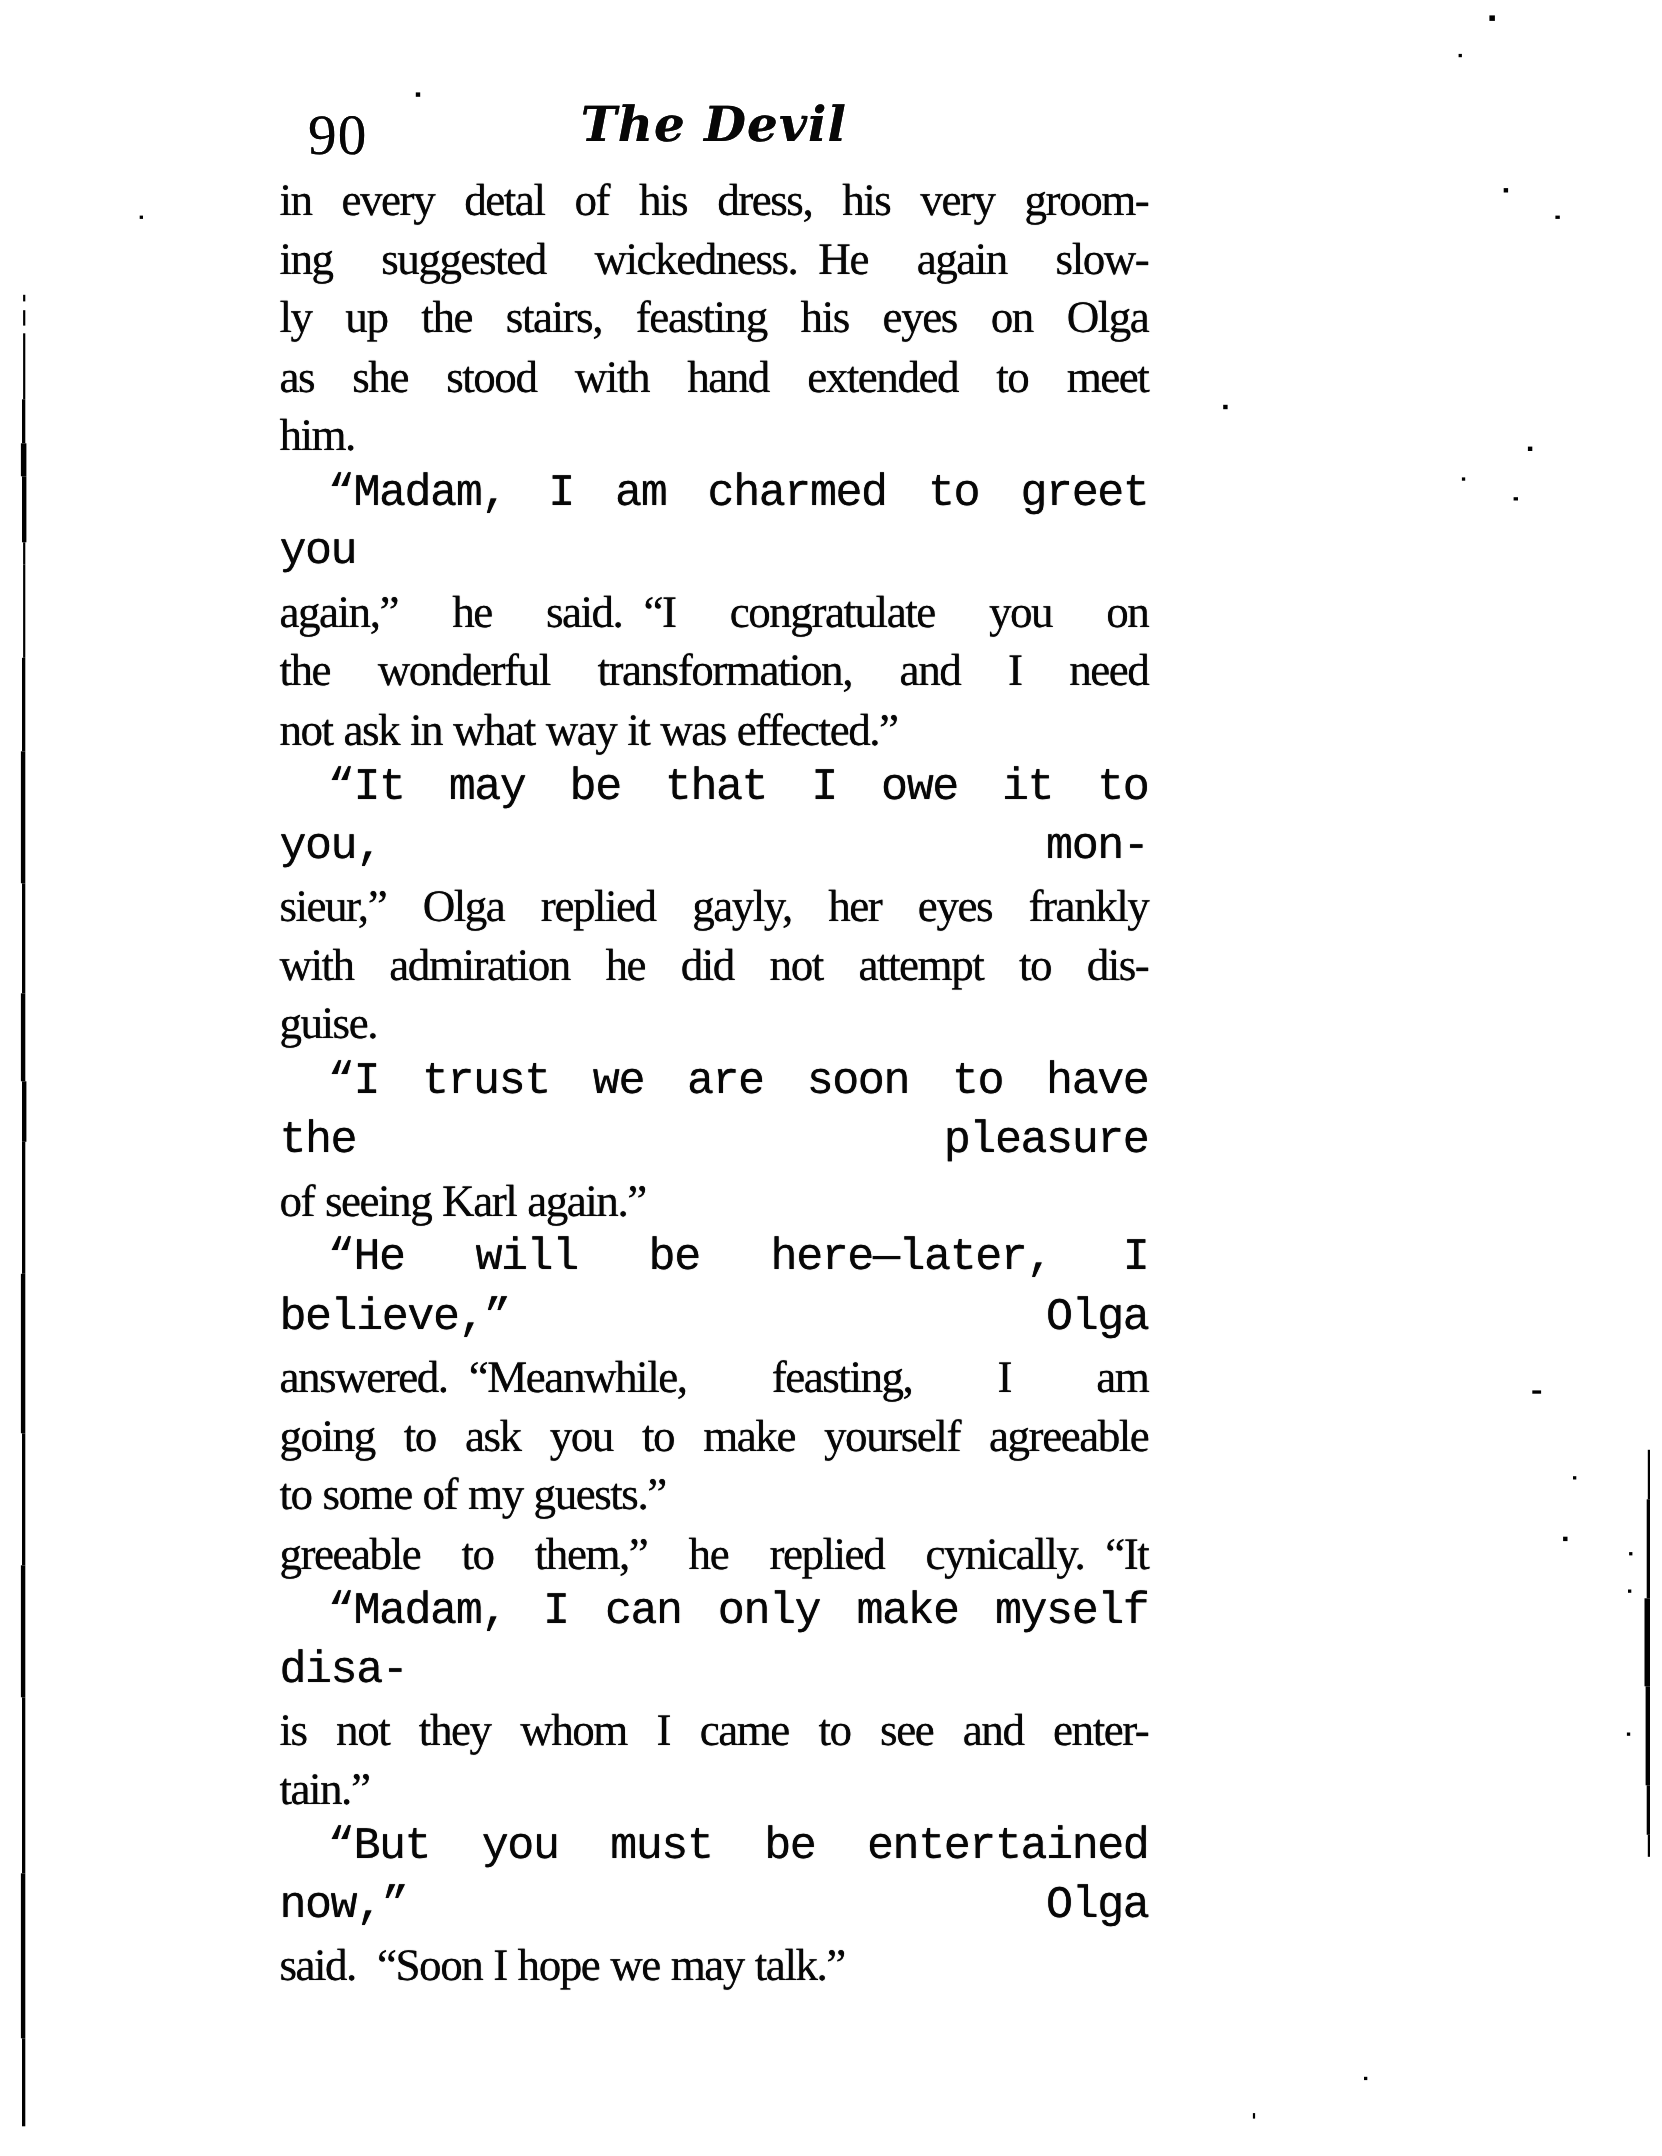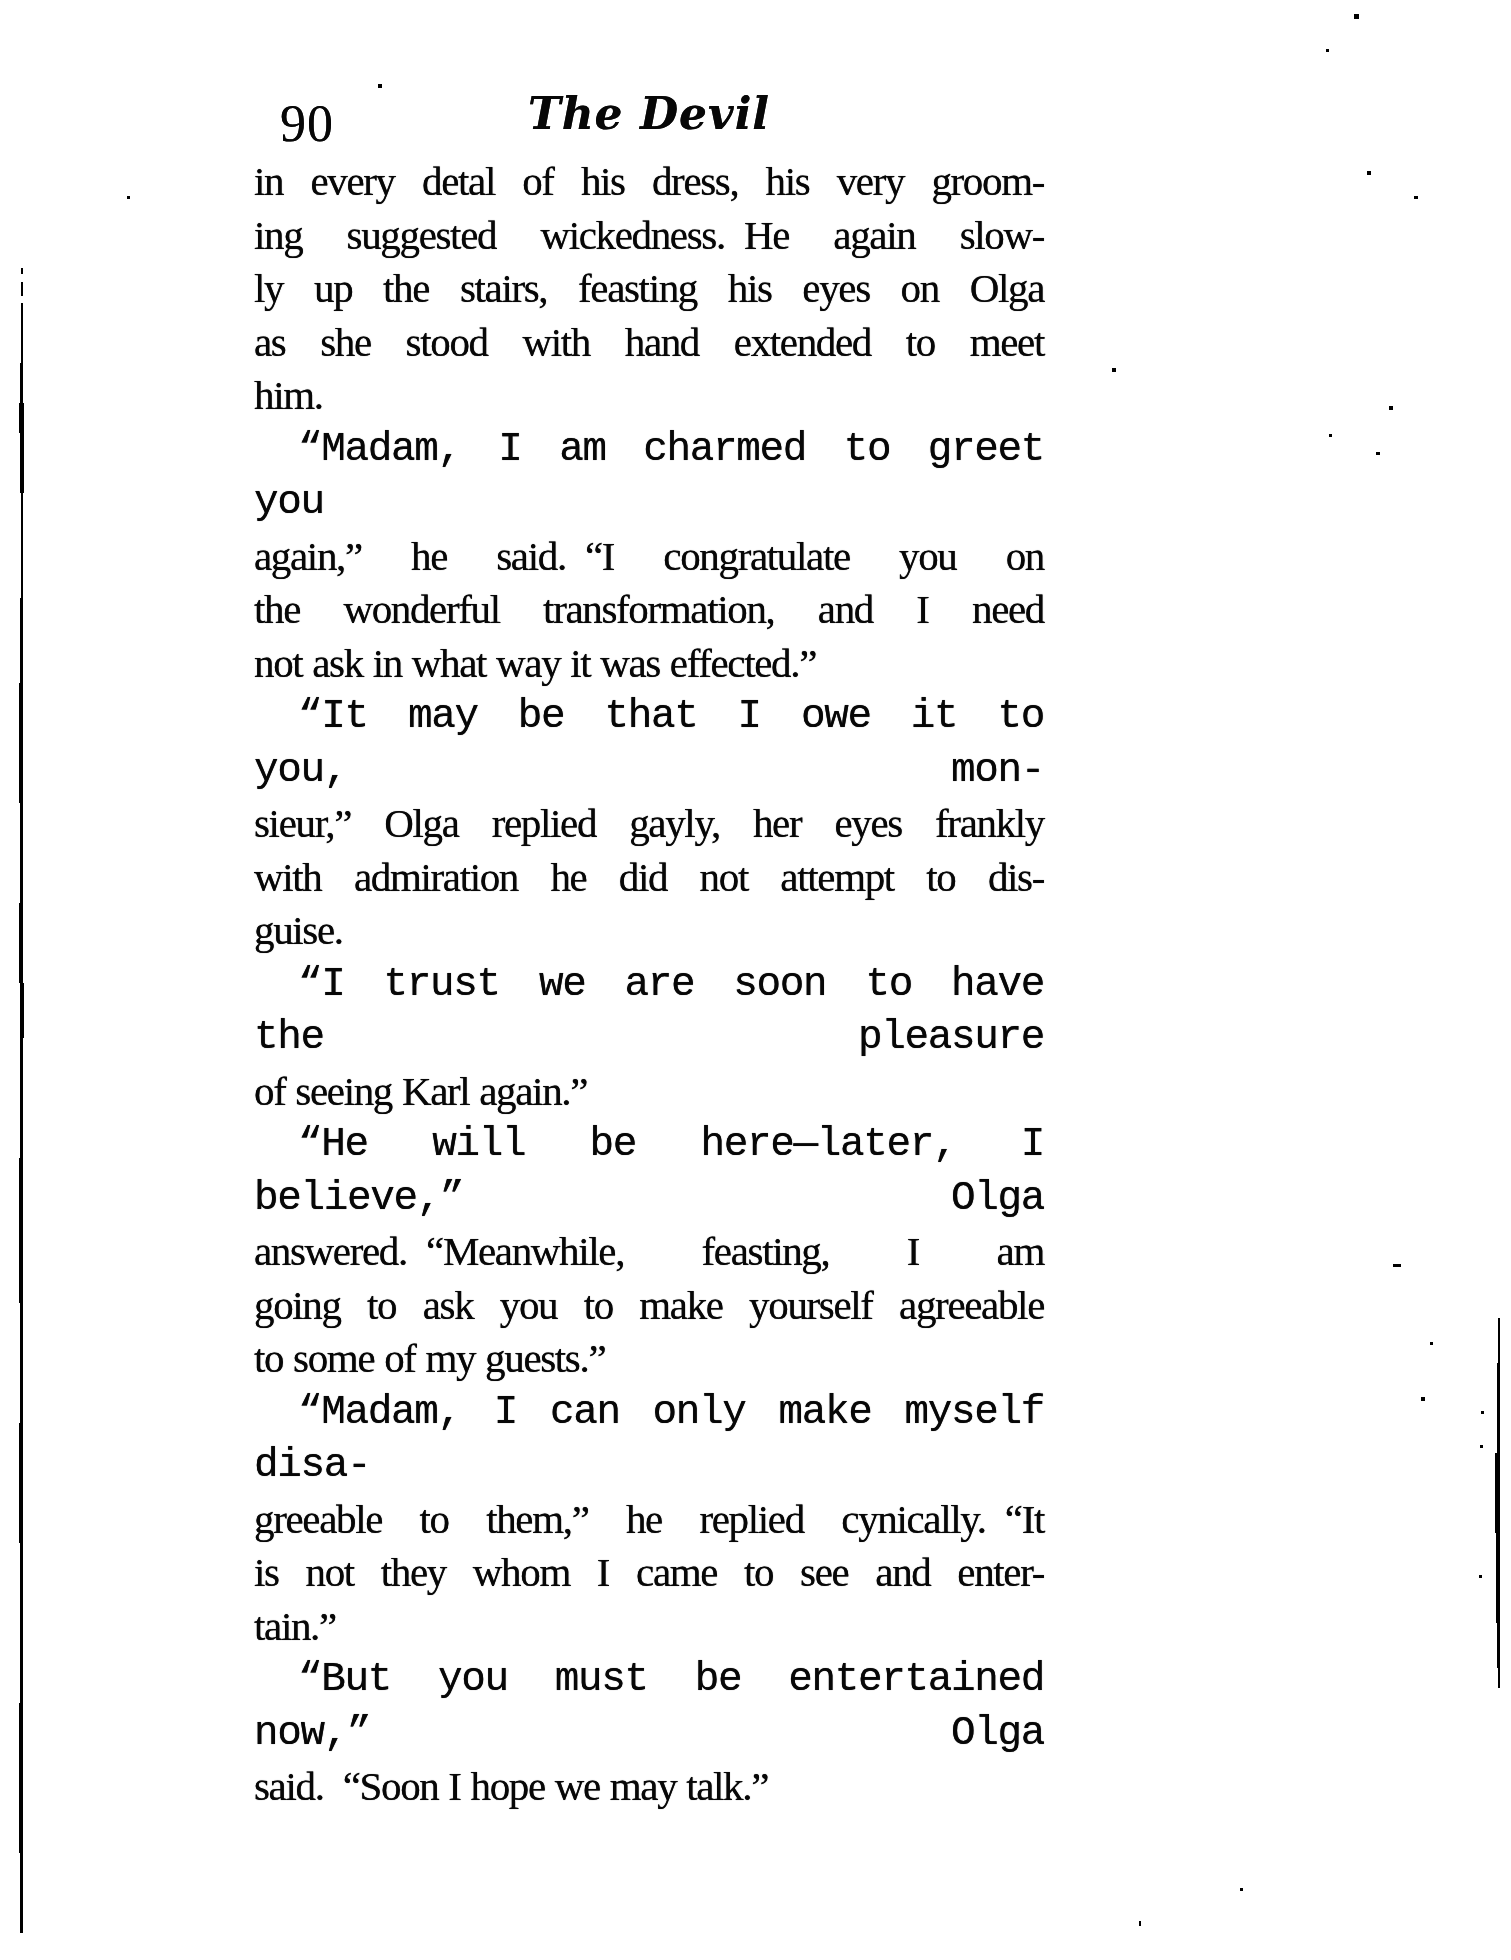--- a/index.html
+++ b/index.html
@@ -47,22 +47,22 @@
       <div class="line just ind">“It may be that I owe it to you, mon-</div>
       <div class="line just">sieur,” Olga replied gayly, her eyes frankly</div>
       <div class="line just">with admiration he did not attempt to dis-</div>
       <div class="line">guise.</div>
       <div class="line just ind">“I trust we are soon to have the pleasure</div>
       <div class="line">of seeing Karl again.”</div>
       <div class="line just ind">“He will be here—later, I believe,” Olga</div>
       <div class="line just">answered. “Meanwhile, feasting, I am</div>
       <div class="line just">going to ask you to make yourself agreeable</div>
       <div class="line">to some of my guests.”</div>
+      <div class="line just">greeable to them,” he replied cynically. “It</div>
       <div class="line just ind">“Madam, I can only make myself disa-</div>
-      <div class="line just">greeable to them,” he replied cynically. “It</div>
       <div class="line just">is not they whom I came to see and enter-</div>
       <div class="line">tain.”</div>
       <div class="line just ind">“But you must be entertained now,” Olga</div>
       <div class="line">said. “Soon I hope we may talk.”</div>
     </div>
 
   <div id="artifacts">
       <div class="mark" style="left: 21px; top: 268px; width: 2px; height: 6px; background: rgb(0, 0, 0);"></div>
       <div class="mark" style="left: 21px; top: 282px; width: 2px; height: 14px; background: rgb(0, 0, 0);"></div>
       <div class="mark" style="left: 21px; top: 303px; width: 2px; height: 60px; background: rgb(0, 0, 0);"></div>

